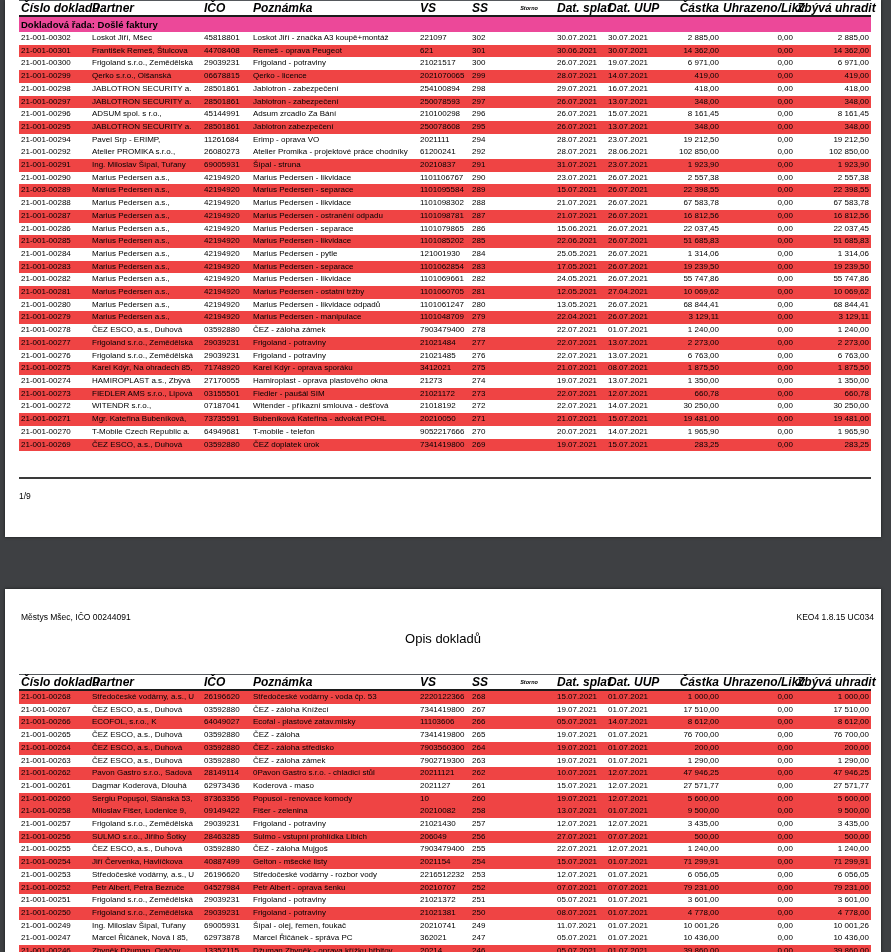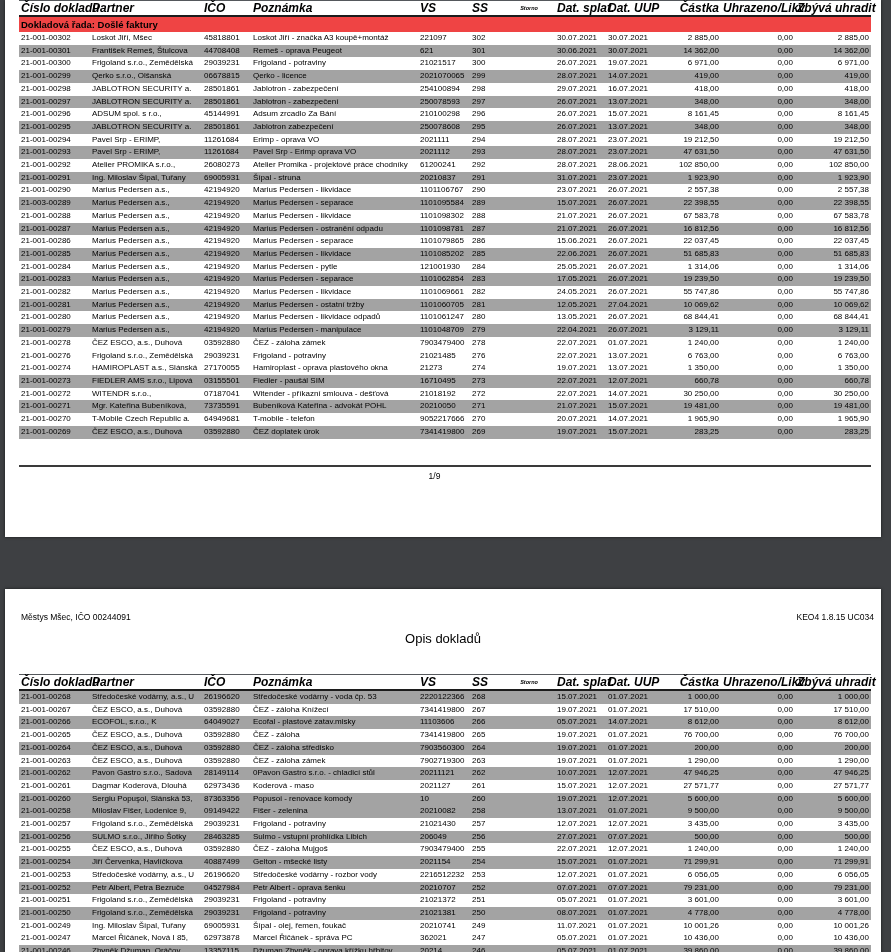--- a/index.html
+++ b/index.html
@@ -28,31 +28,31 @@
   }
   table.doc thead tr{height:14px;}
   table.doc thead th{
     font-style:italic;font-weight:bold;font-size:12px;
     border-top:1px solid #55585c;border-bottom:2px solid #1c1c1c;
   }
   table.doc thead th.storno-h{font-size:5.5px;text-align:center;}
   table.doc td{height:12.7px;line-height:12.7px;}
   table.doc .num{text-align:right;}
   table.doc td.clip{overflow:hidden;}
-  tr.striped{background:#a3a3a3;}
-  tr.section-row{background:#ef4444;height:15px;}
+  tr.striped{background:#ef4444;}
+  tr.section-row{background:#ec4899;height:15px;}
   tr.section-row td{
     font-weight:bold;font-size:9.5px;line-height:15px;height:15px;
   }
   .footer-line{
     margin:26px 0 0 14px;width:852px;border-top:2px solid #3a3a3a;height:0;
   }
   .page-number{
     margin-left:14px;width:852px;box-sizing:border-box;
-    padding:4px 21px 0 0;text-align:center;font-size:8.5px;
+    padding:4px 21px 0 0;text-align:left;font-size:8.5px;margin-top:8px;
   }
   .p2-meta{
     padding:23px 7px 0 16px;display:flex;justify-content:space-between;
     font-size:8.5px;
   }
   .p2-title{
     margin-top:9px;text-align:center;font-size:13px;
   }
   #table2{margin-top:28px;}
   .next-row-sliver{
@@ -217,34 +217,20 @@
           <td>Erimp - oprava VO</td>
           <td>2021111</td>
           <td>294</td>
           <td></td>
           <td>28.07.2021</td>
           <td>23.07.2021</td>
           <td class="num">19 212,50</td>
           <td class="num">0,00</td>
           <td class="num">19 212,50</td>
         </tr>
-        <tr class="striped">
-          <td>21-001-00293</td>
-          <td class="clip">Pavel Srp - ERIMP,</td>
-          <td>11261684</td>
-          <td>Pavel Srp - Erimp oprava VO</td>
-          <td>2021112</td>
-          <td>293</td>
-          <td></td>
-          <td>28.07.2021</td>
-          <td>23.07.2021</td>
-          <td class="num">47 631,50</td>
-          <td class="num">0,00</td>
-          <td class="num">47 631,50</td>
-        </tr>
         <tr>
           <td>21-001-00292</td>
           <td class="clip">Atelier PROMIKA s.r.o.,</td>
           <td>26080273</td>
           <td>Atelier Promika - projektové práce chodníky</td>
           <td>61200241</td>
           <td>292</td>
           <td></td>
           <td>28.07.2021</td>
           <td>28.06.2021</td>
@@ -441,54 +427,82 @@
           <td>ČEZ - záloha zámek</td>
           <td>7903479400</td>
           <td>278</td>
           <td></td>
           <td>22.07.2021</td>
           <td>01.07.2021</td>
           <td class="num">1 240,00</td>
           <td class="num">0,00</td>
           <td class="num">1 240,00</td>
         </tr>
+        <tr class="striped">
+          <td>21-001-00277</td>
+          <td class="clip">Frigoland s.r.o., Zemědělská</td>
+          <td>29039231</td>
+          <td>Frigoland - potraviny</td>
+          <td>21021484</td>
+          <td>277</td>
+          <td></td>
+          <td>22.07.2021</td>
+          <td>13.07.2021</td>
+          <td class="num">2 273,00</td>
+          <td class="num">0,00</td>
+          <td class="num">2 273,00</td>
+        </tr>
         <tr>
           <td>21-001-00276</td>
           <td class="clip">Frigoland s.r.o., Zemědělská</td>
           <td>29039231</td>
           <td>Frigoland - potraviny</td>
           <td>21021485</td>
           <td>276</td>
           <td></td>
           <td>22.07.2021</td>
           <td>13.07.2021</td>
           <td class="num">6 763,00</td>
           <td class="num">0,00</td>
           <td class="num">6 763,00</td>
         </tr>
+        <tr class="striped">
+          <td>21-001-00275</td>
+          <td class="clip">Karel Kdýr, Na ohradech 85,</td>
+          <td>71748920</td>
+          <td>Karel Kdýr - oprava sporáku</td>
+          <td>3412021</td>
+          <td>275</td>
+          <td></td>
+          <td>21.07.2021</td>
+          <td>08.07.2021</td>
+          <td class="num">1 875,50</td>
+          <td class="num">0,00</td>
+          <td class="num">1 875,50</td>
+        </tr>
         <tr>
           <td>21-001-00274</td>
-          <td class="clip">HAMIROPLAST a.s., Slánská</td>
+          <td class="clip">HAMIROPLAST a.s., Zbývá</td>
           <td>27170055</td>
           <td>Hamiroplast - oprava plastového okna</td>
           <td>21273</td>
           <td>274</td>
           <td></td>
           <td>19.07.2021</td>
           <td>13.07.2021</td>
           <td class="num">1 350,00</td>
           <td class="num">0,00</td>
           <td class="num">1 350,00</td>
         </tr>
         <tr class="striped">
           <td>21-001-00273</td>
           <td class="clip">FIEDLER AMS s.r.o., Lipová</td>
           <td>03155501</td>
           <td>Fiedler - paušál SIM</td>
-          <td>16710495</td>
+          <td>21021172</td>
           <td>273</td>
           <td></td>
           <td>22.07.2021</td>
           <td>12.07.2021</td>
           <td class="num">660,78</td>
           <td class="num">0,00</td>
           <td class="num">660,78</td>
         </tr>
         <tr>
           <td>21-001-00272</td>

